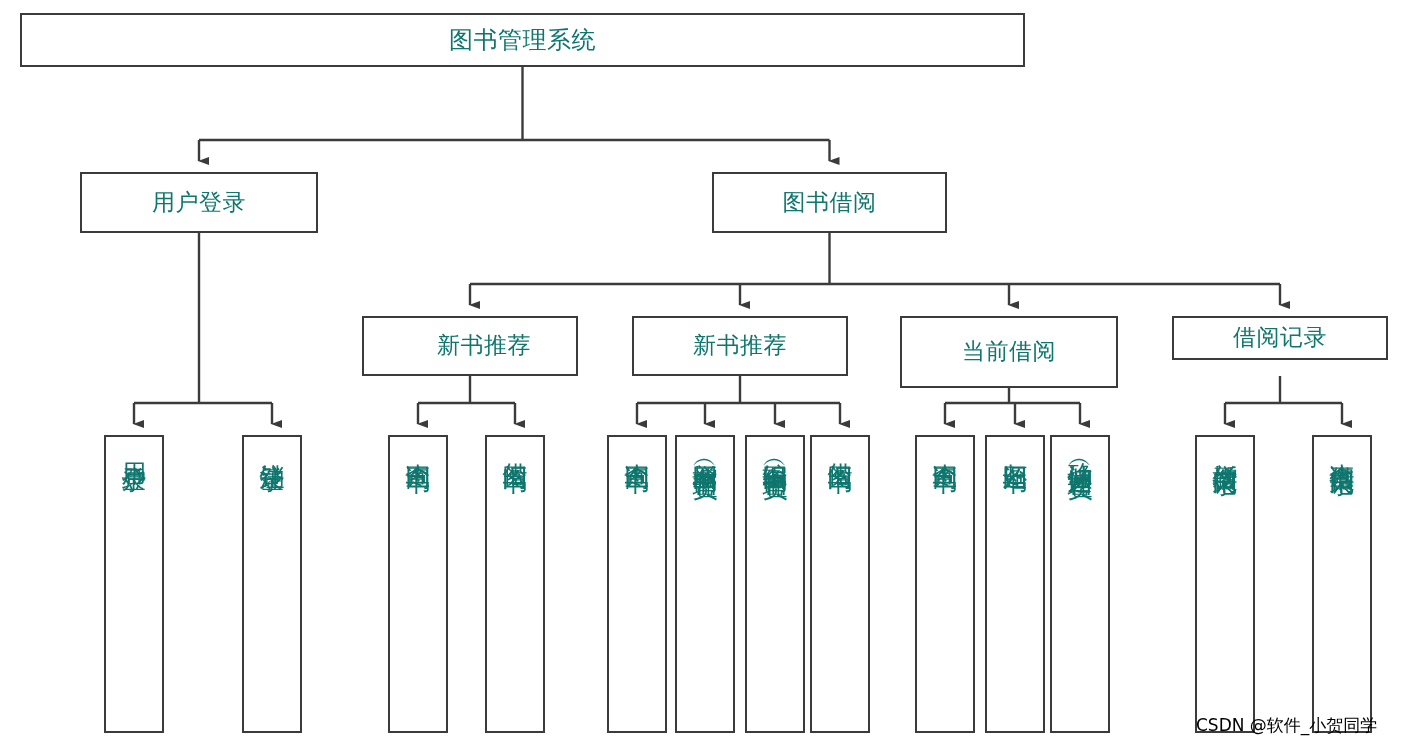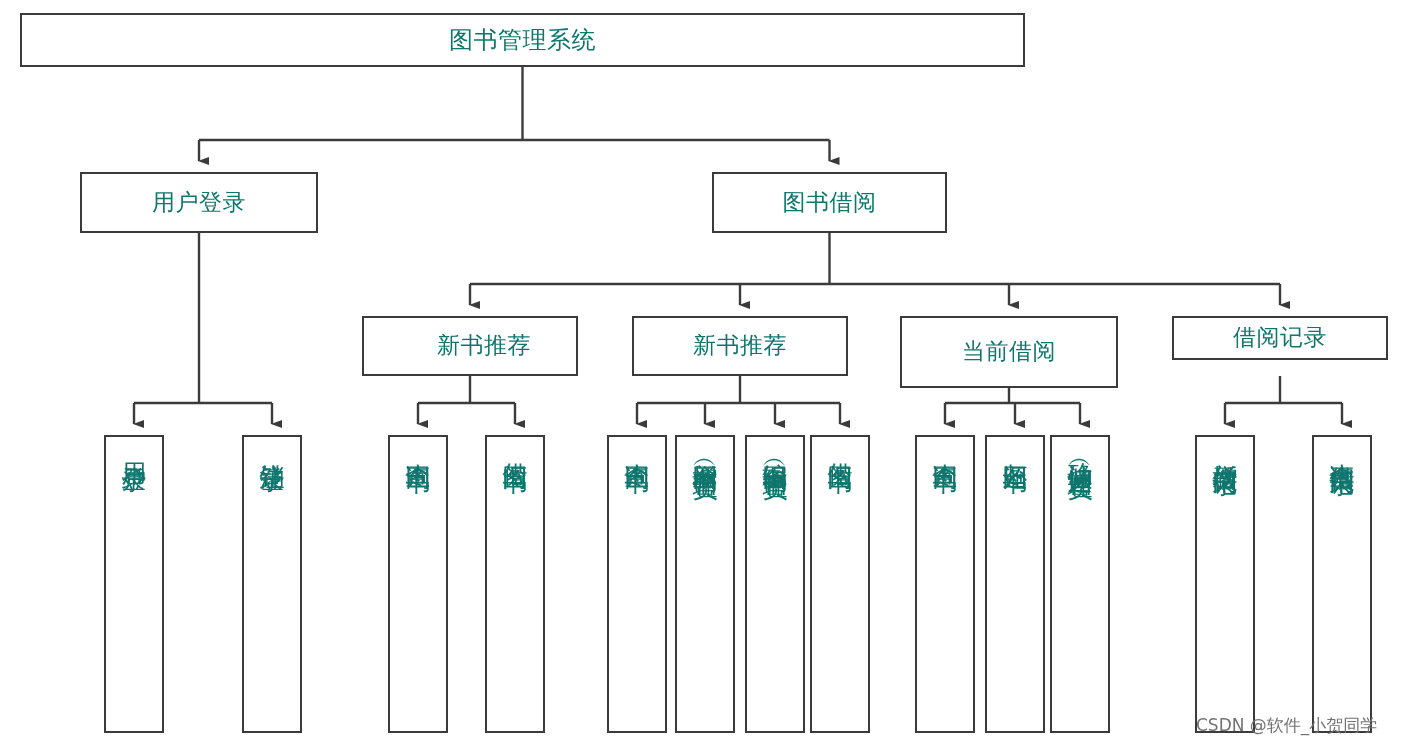--- a/index.html
+++ b/index.html
@@ -57,21 +57,21 @@
     font-size: 25px;
     letter-spacing: 2px;
     line-height: 1;
   }
   .node.root .node-label { font-size: 24px; }
   .watermark {
     position: absolute;
     left: 1196px;
     top: 714px;
     font-size: 17px;
-    color: #737373;
+    color: #000000;
     white-space: nowrap;
     font-family: "DejaVu Sans", "Liberation Sans", sans-serif;
   }
 </style>
 </head>
 <body>
 
 <div id="diagram-root">
   <svg id="edges" viewBox="0 0 1405 747">
     <defs>

